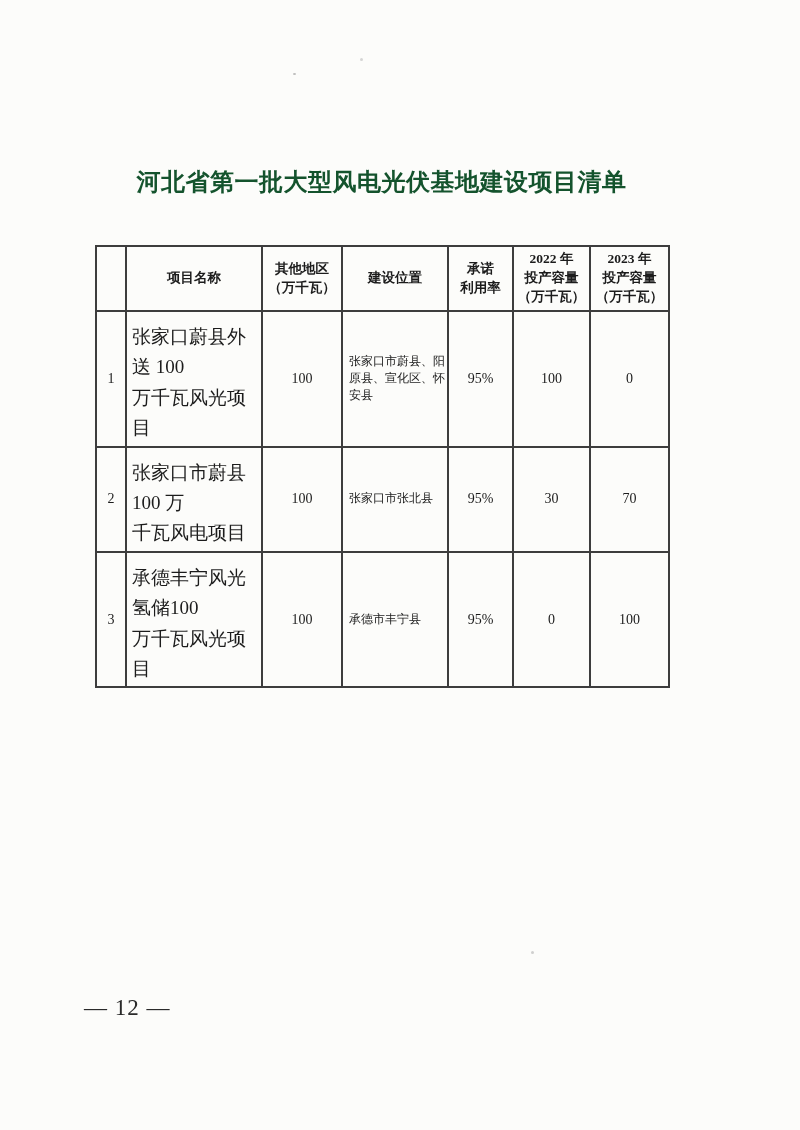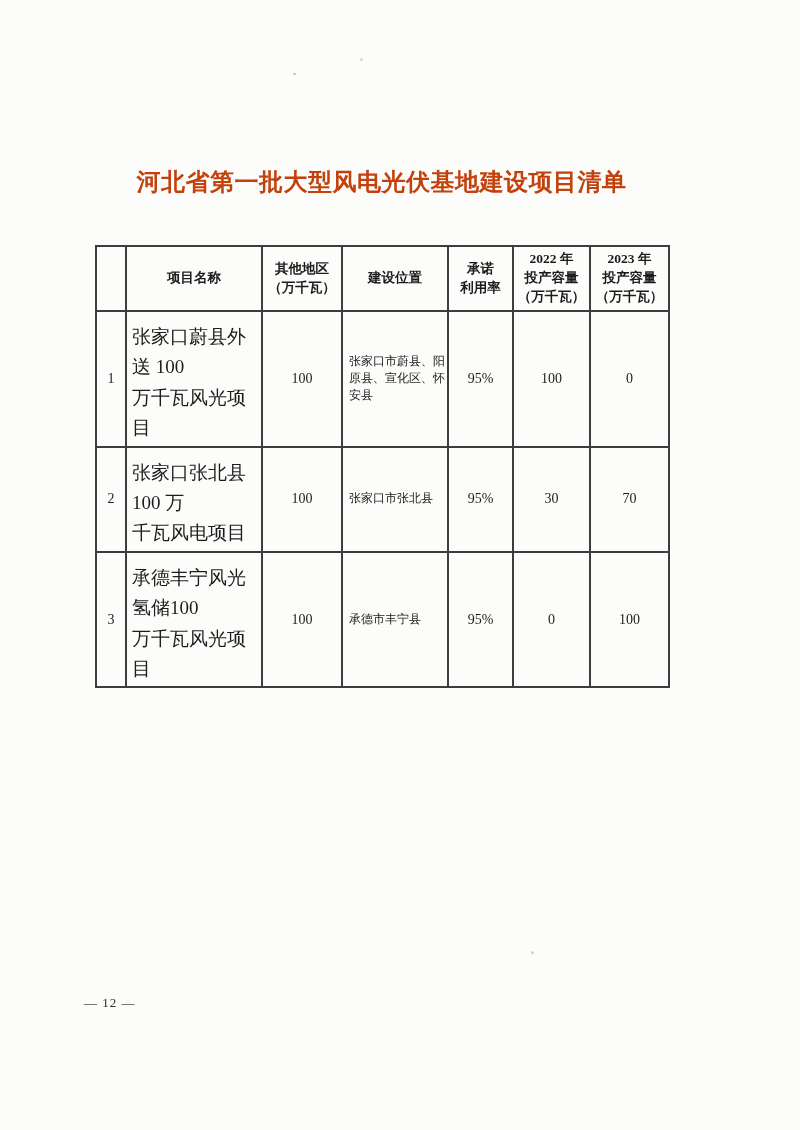--- a/index.html
+++ b/index.html
@@ -14,21 +14,21 @@
     overflow: hidden;
   }
   .title {
     position: absolute;
     top: 166px;
     left: 95px;
     width: 573px;
     text-align: center;
     font-size: 24px;
     font-weight: bold;
-    color: #c2410c;
+    color: #14532d;
     letter-spacing: 0.5px;
     white-space: nowrap;
   }
   table.project-table {
     position: absolute;
     left: 95px;
     top: 245px;
     width: 573px;
     border-collapse: collapse;
     table-layout: fixed;
@@ -80,21 +80,21 @@
     line-height: 1.45;
   }
   td.c-num {
     font-size: 14px;
     text-align: center;
   }
   .page-number {
     position: absolute;
     left: 84px;
     top: 995px;
-    font-size: 13px;
+    font-size: 23px;
     color: #2a2a2a;
     letter-spacing: 1px;
   }
   .speck {
     position: absolute;
     background: #9a9a9a;
     border-radius: 50%;
     opacity: 0.65;
   }
   .speck1 { left: 293px; top: 73px;  width: 3px; height: 2px; }
@@ -145,21 +145,21 @@
         <td class="c-loc">张家口市蔚县、阳
 原县、宣化区、怀
 安县</td>
         <td class="c-num">95%</td>
         <td class="c-num">100</td>
         <td class="c-num">0</td>
       </tr>
 
       <tr class="row-d2">
         <td class="c-no">2</td>
-        <td class="c-name">张家口张北县 100 万
+        <td class="c-name">张家口市蔚县 100 万
 千瓦风电项目</td>
         <td class="c-num">100</td>
         <td class="c-loc">张家口市张北县</td>
         <td class="c-num">95%</td>
         <td class="c-num">30</td>
         <td class="c-num">70</td>
       </tr>
 
       <tr class="row-d3">
         <td class="c-no">3</td>

